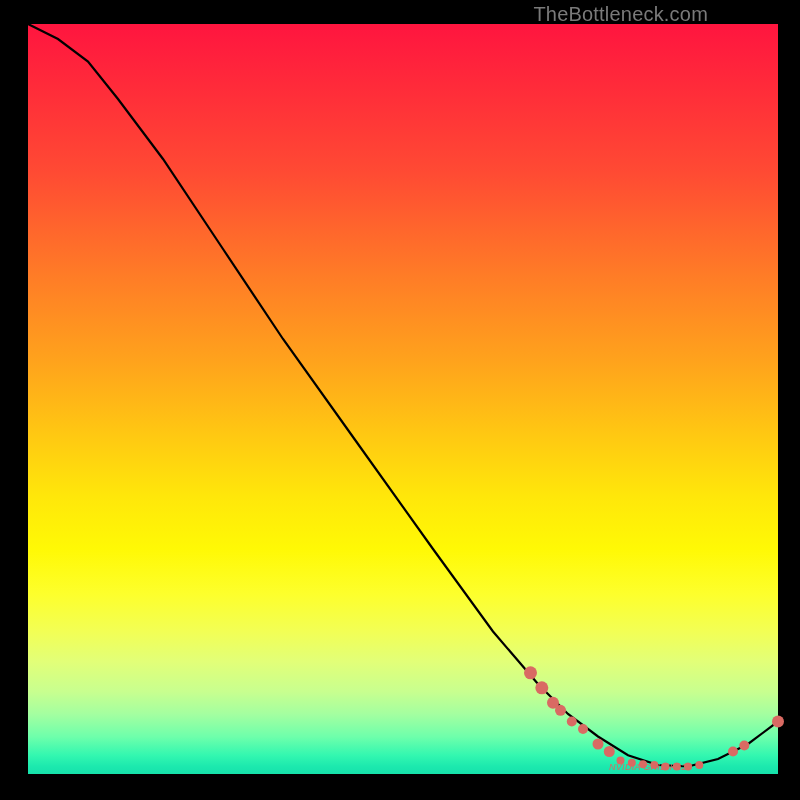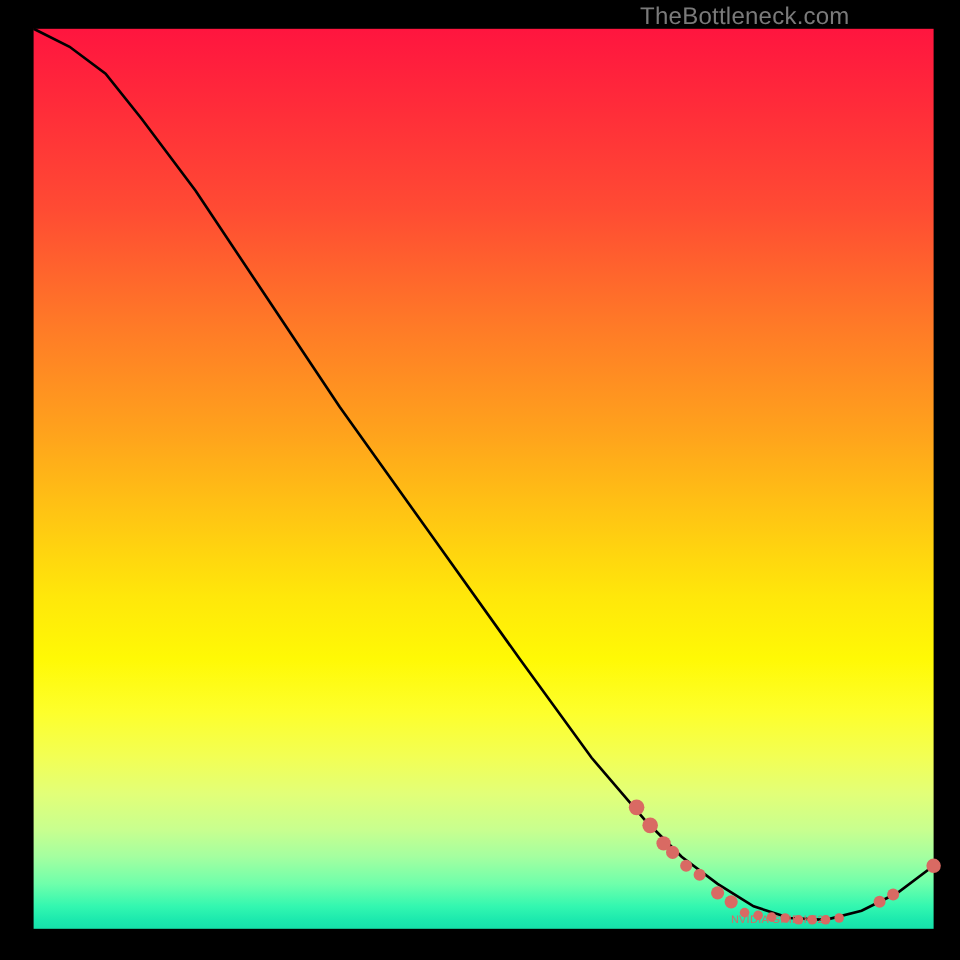--- a/index.html
+++ b/index.html
@@ -37,20 +37,21 @@
       #fdff2c 76%,
       #f2ff55 81%,
       #e2ff78 85%,
       #c8ff8f 89%,
       #a4ffa0 92%,
       #6fffab 95%,
       #33f7b0 97.5%,
       #1ce9ae 99%,
       #16e1ab 100%
     );
+    font-style: italic;
   }
   .attribution {
     position: absolute;
     top: 3px;
     right: 22px;
     color: #7a7a7a;
     font-size: 20px;
     letter-spacing: 0.2px;
   }
   svg.curve {

